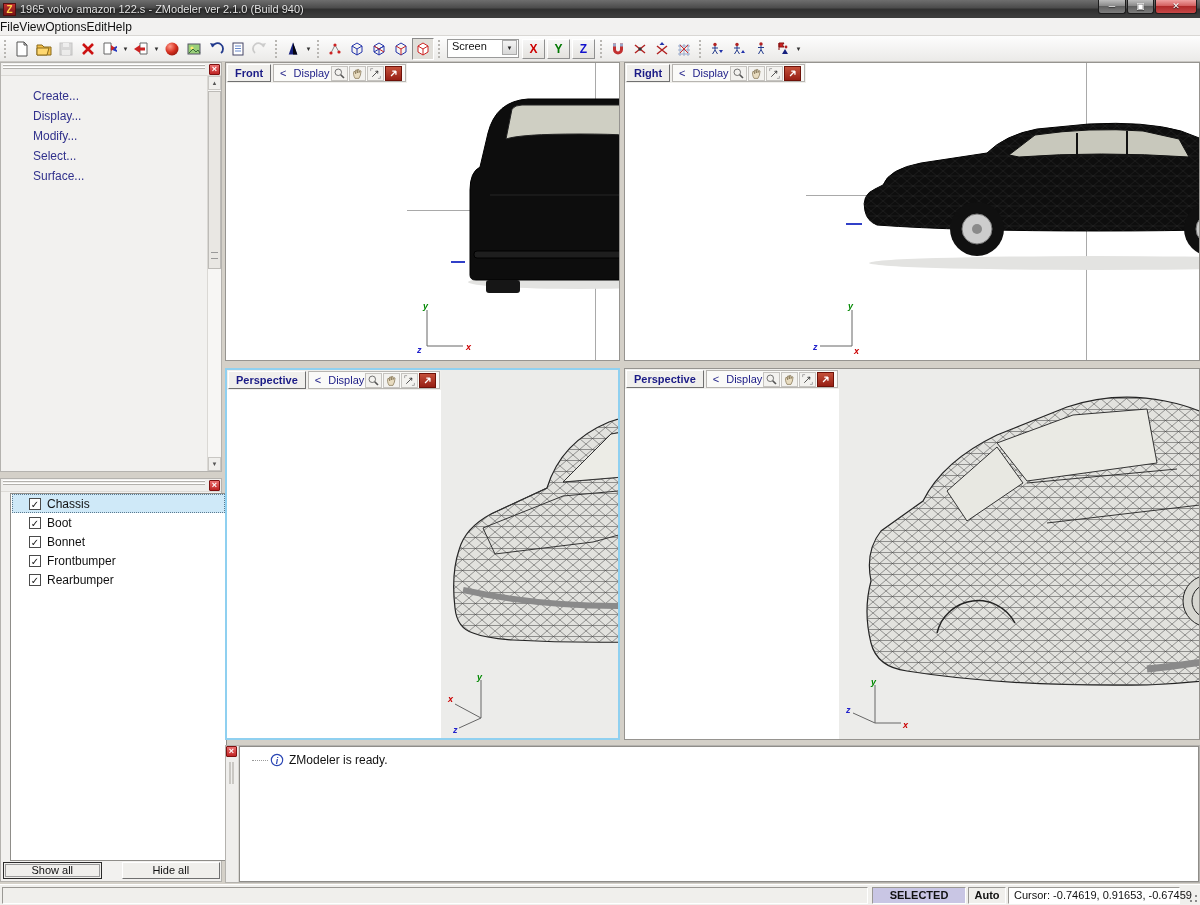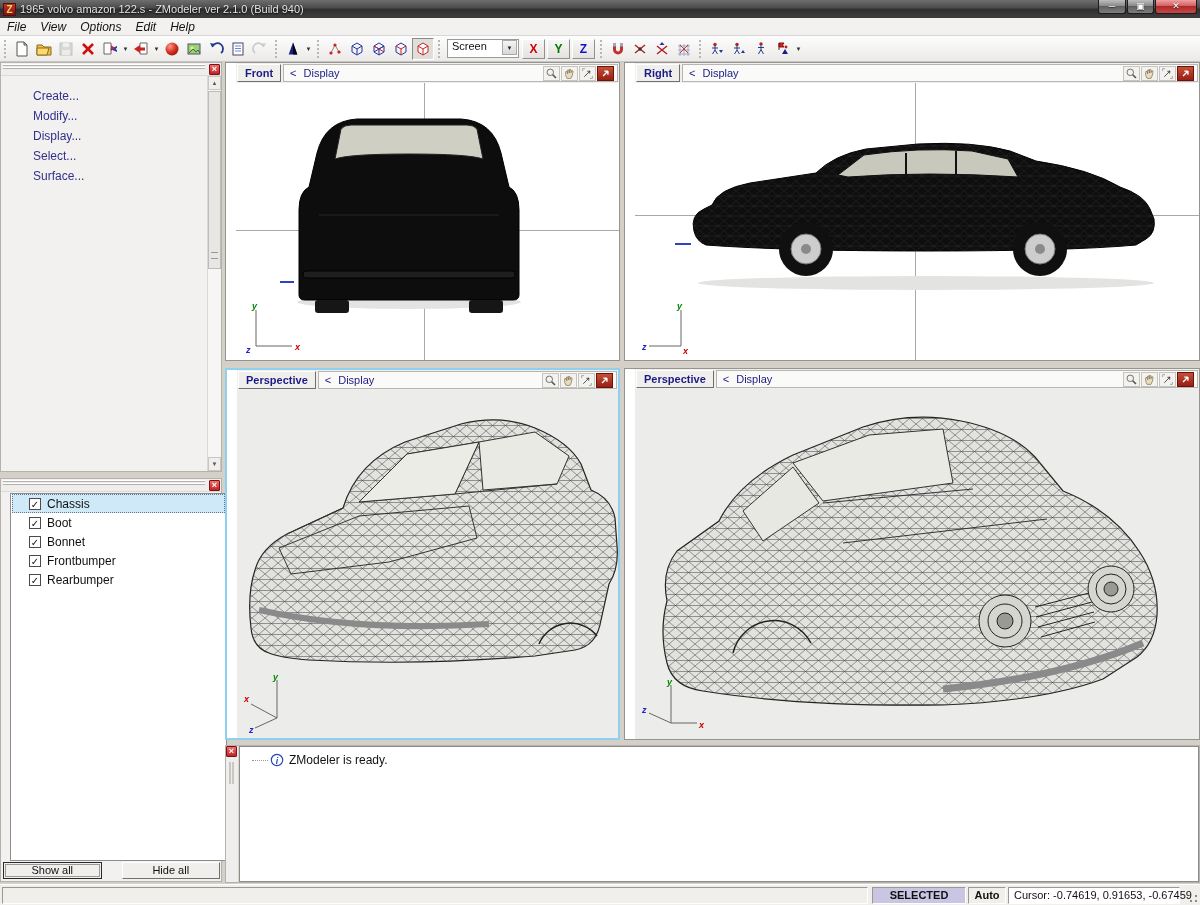--- a/index.html
+++ b/index.html
@@ -16,21 +16,21 @@
   .win-btns { display:flex; align-items:flex-start; height:100%; }
   .win-btn { height:14px; margin-left:1px; border:1px solid #1c1c1c; border-top:none; border-radius:0 0 3px 3px;
     background:linear-gradient(#bdbdbd,#8a8a8a 45%,#606060 50%,#7e7e7e); color:#fff; font-size:9px; line-height:13px;
     text-align:center; text-shadow:0 1px 1px #222; }
   .win-btn.min { width:28px; } .win-btn.rest { width:27px; }
   .win-btn.close { width:42px; background:linear-gradient(#efa1a1,#d35f5f 45%,#b02a2a 50%,#c64848); }
 
   
   .menubar { position:absolute; left:0; top:18px; width:1200px; height:18px; background:#f2f1f0;
     border-bottom:1px solid #d9d7d4; display:flex; align-items:center; }
-  .menu-item { padding:2px 7px; color:#111; font-size:12px;font-style:italic; }
+  .menu-item { padding:2px 0; color:#111; font-size:12px; }
 
   
   .toolbar { position:absolute; left:0; top:36px; width:1200px; height:26px;
     background:linear-gradient(#fdfdfd,#ebeae8); border-bottom:1px solid #c9c7c3; display:flex; align-items:center; }
   .tb-grip { width:4px; height:18px; margin:0 3px 0 4px; border-left:2px dotted #b9b7b3; }
   .tbi { width:22px; height:22px; display:flex; align-items:center; justify-content:center; }
   .tbi.disabled { opacity:.45; }
   .tbi.active { background:#e0ded9; border:1px solid; border-color:#8a8a8a #fff #fff #8a8a8a; }
   .tb-caret { font-size:6px; color:#333; width:9px; text-align:center; }
   .screen-select { width:72px; height:19px; border:1px solid #9a9a9a; background:#fff; display:flex; margin:0 2px; }
@@ -67,21 +67,21 @@
   .checkbox { width:12px; height:12px; border:1px solid #4a4a4a; background:#fff; margin-right:6px;
     font-size:10px; line-height:11px; text-align:center; color:#111; }
   .checkbox.checked::after { content:"\2713"; }
   .layer-label { font-size:12px; color:#111; }
   .panel-btn-row { position:absolute; left:2px; bottom:2px; width:217px; display:flex; gap:20px; }
   .pbtn { flex:1; height:17px; background:#f0efec; border:1px solid; border-color:#fff #707070 #707070 #fff;
     font-size:11px; text-align:center; line-height:15px; color:#111; }
   .pbtn.default { border:1px solid #2a2a2a; box-shadow:inset 0 0 0 1px #f0efec, inset 0 0 0 2px #9a9a9a; }
 
   
-  .vp { position:absolute; background:#fff; border:1px solid #969490; display:flex; flex-direction:column;padding-left:10px; }
+  .vp { position:absolute; background:#fff; border:1px solid #969490; display:flex; flex-direction:row; }
   .vp-front { left:225px; top:62px;  width:395px; height:299px; }
   .vp-right { left:624px; top:62px;  width:576px; height:299px; }
   .vp-p1    { left:225px; top:368px; width:395px; height:372px; border:2px solid #8fd0f0; }
   .vp-p2    { left:624px; top:368px; width:576px; height:372px; }
   .vp-header { height:20px; background:#f0efec; display:flex; align-items:center; padding:1px; }
   .vp-name { height:18px; padding:0 7px; background:#f0efec; border:1px solid; border-color:#fff #707070 #707070 #fff;
     color:#1b1b86; font-weight:bold; font-size:11px; line-height:16px; }
   .vp-menustrip { flex:1; height:18px; margin-left:2px; border:1px solid #b7b5b1; background:#fafaf8;
     display:flex; align-items:center; padding:0 3px; }
   .vp-back { color:#1b1b86; font-size:11px; margin:0 7px 0 3px; }
@@ -326,22 +326,22 @@
 </div>
 
 <div class="panel panel-top">
   <div class="panel-header">
     <div class="groove"></div>
     <div class="groove"></div>
     <div class="xbtn">×</div>
   </div>
   <div class="cmd-list">
     <div class="cmd-item">Create...</div>
+    <div class="cmd-item">Display...</div>
     <div class="cmd-item">Modify...</div>
-    <div class="cmd-item">Display...</div>
     <div class="cmd-item">Select...</div>
     <div class="cmd-item">Surface...</div>
   </div>
   <div class="vscroll">
     <div class="vs-arrow vs-up">▲</div>
     <div class="vs-thumb"></div>
     <div class="vs-arrow vs-down">▼</div>
   </div>
 </div>
 

